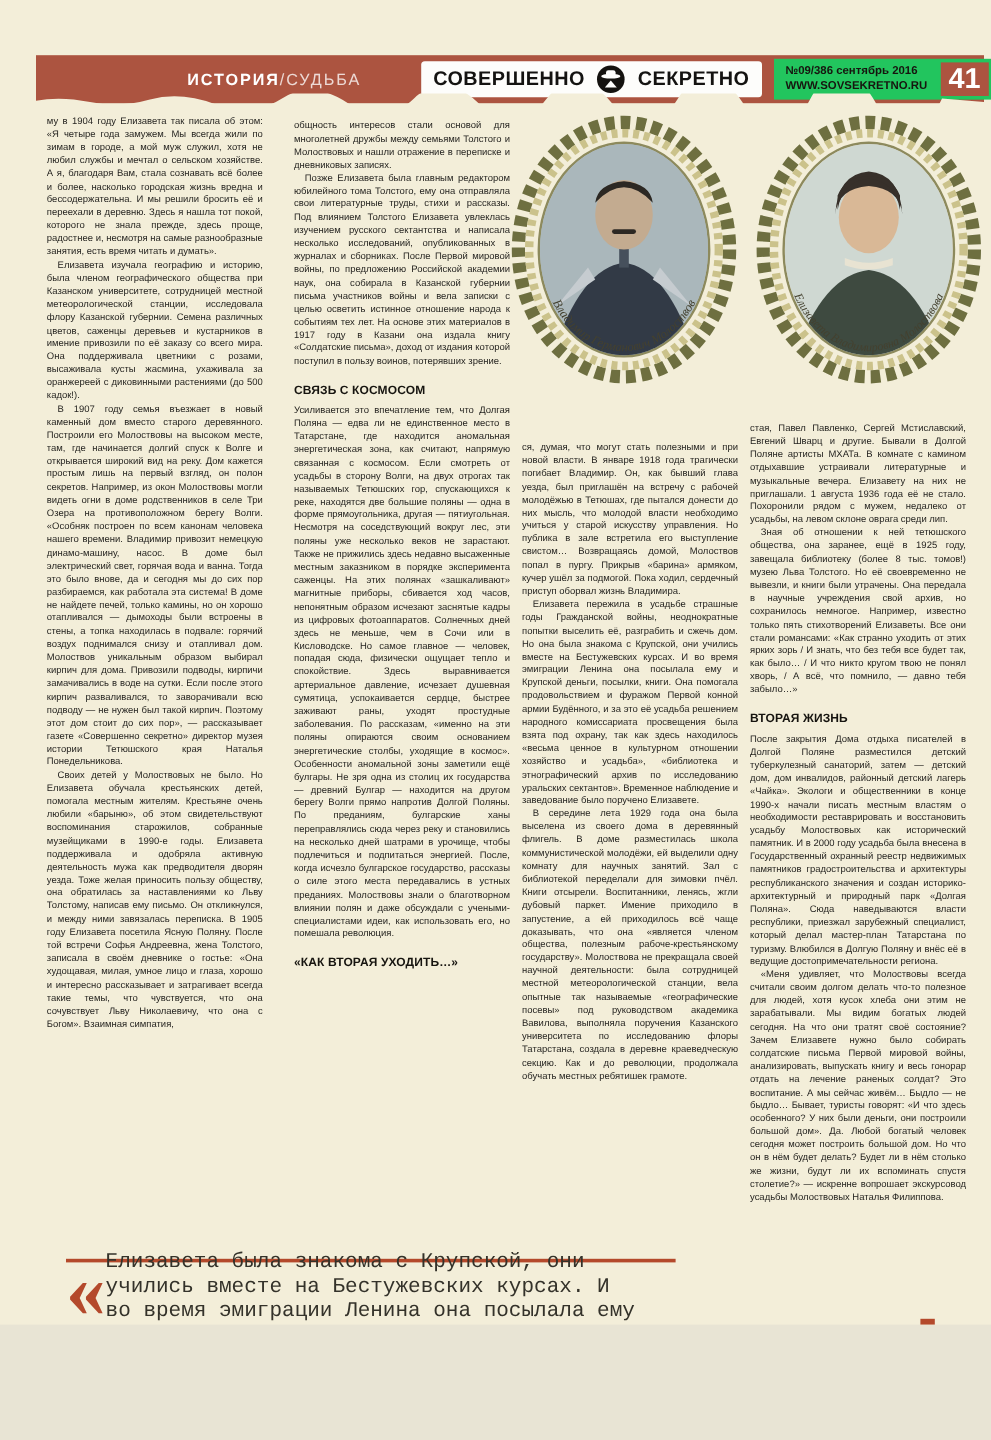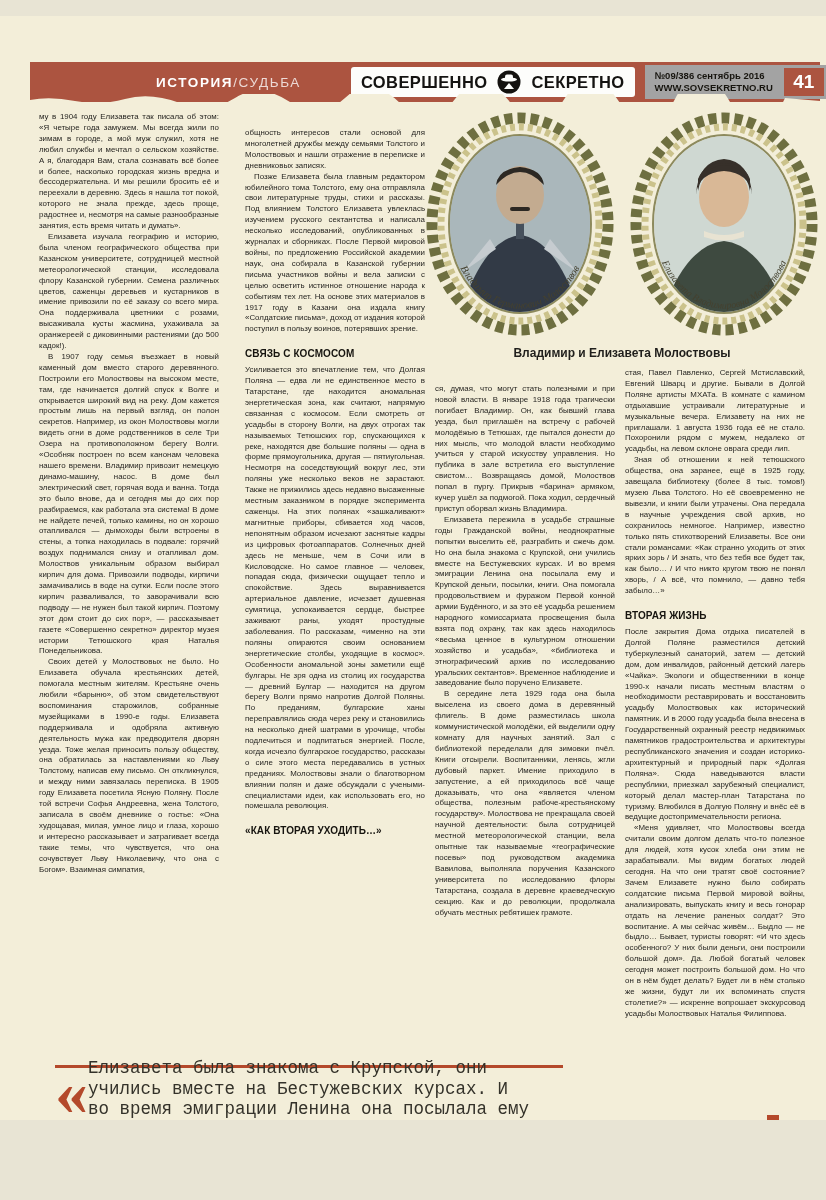--- a/index.html
+++ b/index.html
@@ -1,34 +1,34 @@
 <!DOCTYPE html>
 <html lang="ru"><head>
 <meta charset="utf-8">
 <style>
   * { margin:0; padding:0; box-sizing:border-box; }
   body { background:#e8e4d4; font-family:"Liberation Sans", sans-serif; }
-  .page { position:relative; width:826px; height:1104px; background:#f3eed9; overflow:hidden; margin:16px auto; }
+  .page { position:relative; width:826px; height:1104px; background:#f3eed9; overflow:hidden; margin:0 auto; }
 
   
   .topbar { position:absolute; left:30px; top:46px; width:790px; height:40px;
             background:#ac5440; display:flex; align-items:center; }
   .section-label { margin-left:126px; color:#fff; font-size:13.5px; letter-spacing:1.6px;
                    font-weight:bold; white-space:nowrap; }
   .section-label .sub { font-weight:normal; color:rgba(255,255,255,.78); }
   .logo-box { margin-left:50px; background:#fdfdfb; border-radius:3px; height:30px;
               display:flex; align-items:center; gap:10px; padding:0 10px; }
   .logo-text { font-size:16.5px; font-weight:bold; letter-spacing:.4px; color:#141311;
                font-family:"Liberation Sans", sans-serif; }
   .emblem { width:24px; height:24px; }
-  .issue-wrap { margin-left:10px; background:#a3a3a3; height:34px; display:flex;
+  .issue-wrap { margin-left:10px; background:#22c55e; height:34px; display:flex;
                 align-items:center; padding:3px; gap:4px; }
   .issue-box { padding:0 7px; text-align:left; }
   .issue-box div { font-size:9.5px; font-weight:bold; color:#17150f; line-height:12px; white-space:nowrap; }
-  .pagenum { width:40px; height:28px; background:#ac5440; color:#fff; font-size:19px;
+  .pagenum { width:40px; height:28px; background:#ac5440; color:#fff; font-size:24px;
              font-weight:bold; display:flex; align-items:center; justify-content:center; }
   .torn { position:absolute; left:30px; top:78px; width:790px; height:18px; }
 
   
   .col { position:absolute; overflow:hidden; }
   .body-p { font-size:7.9px; line-height:10.9px; color:#201f1c; text-align:justify;
             text-indent:9px; }
   .body-p.cont { text-indent:0; }
   .col-heading { font-size:10px; font-weight:bold; color:#16140f; margin:13px 0 6px;
                  letter-spacing:.1px; }
@@ -89,21 +89,21 @@
   <svg class="torn" viewBox="0 0 790 18" preserveAspectRatio="none">
     <path d="M0,18 L0,6 Q20,2 45,7 T95,5 T150,9 T205,4 T260,8 T315,4 T370,9 T425,5 T480,8 T535,4 T590,9 T645,5 T700,8 T755,4 L790,7 L790,18 Z" fill="#f3eed9"></path>
   </svg>
 
   <div class="col" style="left:39px;  top:96px;  width:180px; height:950px;">
       <p class="body-p cont">му в 1904 году Елизавета так писала об этом: «Я четыре года замужем. Мы всегда жили по зимам в городе, а мой муж служил, хотя не любил службы и мечтал о сельском хозяйстве. А я, благодаря Вам, стала сознавать всё более и более, насколько городская жизнь вредна и бессодержательна. И мы решили бросить её и переехали в деревню. Здесь я нашла тот покой, которого не знала прежде, здесь проще, радостнее и, несмотря на самые разнообразные занятия, есть время читать и думать».</p>
       <p class="body-p">Елизавета изучала географию и историю, была членом географического общества при Казанском университете, сотрудницей местной метеорологической станции, исследовала флору Казанской губернии. Семена различных цветов, саженцы деревьев и кустарников в имение привозили по её заказу со всего мира. Она поддерживала цветники с розами, высаживала кусты жасмина, ухаживала за оранжереей с диковинными растениями (до 500 кадок!).</p>
       <p class="body-p">В 1907 году семья въезжает в новый каменный дом вместо старого деревянного. Построили его Молоствовы на высоком месте, там, где начинается долгий спуск к Волге и открывается широкий вид на реку. Дом кажется простым лишь на первый взгляд, он полон секретов. Например, из окон Молоствовы могли видеть огни в доме родственников в селе Три Озера на противоположном берегу Волги. «Особняк построен по всем канонам человека нашего времени. Владимир привозит немецкую динамо-машину, насос. В доме был электрический свет, горячая вода и ванна. Тогда это было внове, да и сегодня мы до сих пор разбираемся, как работала эта система! В доме не найдете печей, только камины, но он хорошо отапливался — дымоходы были встроены в стены, а топка находилась в подвале: горячий воздух поднимался снизу и отапливал дом. Молоствов уникальным образом выбирал кирпич для дома. Привозили подводы, кирпичи замачивались в воде на сутки. Если после этого кирпич разваливался, то заворачивали всю подводу — не нужен был такой кирпич. Поэтому этот дом стоит до сих пор», — рассказывает газете «Совершенно секретно» директор музея истории Тетюшского края Наталья Понедельникова.</p>
       <p class="body-p">Своих детей у Молоствовых не было. Но Елизавета обучала крестьянских детей, помогала местным жителям. Крестьяне очень любили «барыню», об этом свидетельствуют воспоминания старожилов, собранные музейщиками в 1990-е годы. Елизавета поддерживала и одобряла активную деятельность мужа как предводителя дворян уезда. Тоже желая приносить пользу обществу, она обратилась за наставлениями ко Льву Толстому, написав ему письмо. Он откликнулся, и между ними завязалась переписка. В 1905 году Елизавета посетила Ясную Поляну. После той встречи Софья Андреевна, жена Толстого, записала в своём дневнике о гостье: «Она худощавая, милая, умное лицо и глаза, хорошо и интересно рассказывает и затрагивает всегда такие темы, что чувствуется, что она сочувствует Льву Николаевичу, что она с Богом». Взаимная симпатия,</p>
     </div>
-  <div class="col" style="left:245px; top:112px;  width:180px; height:950px;">
+  <div class="col" style="left:245px; top:100px;  width:180px; height:950px;">
       <p class="body-p cont">общность интересов стали основой для многолетней дружбы между семьями Толстого и Молоствовых и нашли отражение в переписке и дневниковых записях.</p>
       <p class="body-p">Позже Елизавета была главным редактором юбилейного тома Толстого, ему она отправляла свои литературные труды, стихи и рассказы. Под влиянием Толстого Елизавета увлеклась изучением русского сектантства и написала несколько исследований, опубликованных в журналах и сборниках. После Первой мировой войны, по предложению Российской академии наук, она собирала в Казанской губернии письма участников войны и вела записки с целью осветить истинное отношение народа к событиям тех лет. На основе этих материалов в 1917 году в Казани она издала книгу «Солдатские письма», доход от издания которой поступил в пользу воинов, потерявших зрение.</p>
       <h3 class="col-heading">СВЯЗЬ С КОСМОСОМ</h3>
       <p class="body-p">Усиливается это впечатление тем, что Долгая Поляна — едва ли не единственное место в Татарстане, где находится аномальная энергетическая зона, как считают, напрямую связанная с космосом. Если смотреть от усадьбы в сторону Волги, на двух отрогах так называемых Тетюшских гор, спускающихся к реке, находятся две большие поляны — одна в форме прямоугольника, другая — пятиугольная. Несмотря на соседствующий вокруг лес, эти поляны уже несколько веков не зарастают. Также не прижились здесь недавно высаженные местным заказником в порядке эксперимента саженцы. На этих полянах «зашкаливают» магнитные приборы, сбивается ход часов, непонятным образом исчезают заснятые кадры из цифровых фотоаппаратов. Солнечных дней здесь не меньше, чем в Сочи или в Кисловодске. Но самое главное — человек, попадая сюда, физически ощущает тепло и спокойствие. Здесь выравнивается артериальное давление, исчезает душевная сумятица, успокаивается сердце, быстрее заживают раны, уходят простудные заболевания. По рассказам, «именно на эти поляны опираются своим основанием энергетические столбы, уходящие в космос». Особенности аномальной зоны заметили ещё булгары. Не зря одна из столиц их государства — древний Булгар — находится на другом берегу Волги прямо напротив Долгой Поляны. По преданиям, булгарские ханы переправлялись сюда через реку и становились на несколько дней шатрами в урочище, чтобы подлечиться и подпитаться энергией. После, когда исчезло булгарское государство, рассказы о силе этого места передавались в устных преданиях. Молоствовы знали о благотворном влиянии полян и даже обсуждали с учеными-специалистами идеи, как использовать его, но помешала революция.</p>
       <h3 class="col-heading">«КАК ВТОРАЯ УХОДИТЬ…»</h3>
     </div>
   <div class="col" style="left:435px; top:368px; width:180px; height:694px;">
       <p class="body-p cont">ся, думая, что могут стать полезными и при новой власти. В январе 1918 года трагически погибает Владимир. Он, как бывший глава уезда, был приглашён на встречу с рабочей молодёжью в Тетюшах, где пытался донести до них мысль, что молодой власти необходимо учиться у старой искусству управления. Но публика в зале встретила его выступление свистом… Возвращаясь домой, Молоствов попал в пургу. Прикрыв «барина» армяком, кучер ушёл за подмогой. Пока ходил, сердечный приступ оборвал жизнь Владимира.</p>
       <p class="body-p">Елизавета пережила в усадьбе страшные годы Гражданской войны, неоднократные попытки выселить её, разграбить и сжечь дом. Но она была знакома с Крупской, они учились вместе на Бестужевских курсах. И во время эмиграции Ленина она посылала ему и Крупской деньги, посылки, книги. Она помогала продовольствием и фуражом Первой конной армии Будённого, и за это её усадьба решением народного комиссариата просвещения была взята под охрану, так как здесь находилось «весьма ценное в культурном отношении хозяйство и усадьба», «библиотека и этнографический архив по исследованию уральских сектантов». Временное наблюдение и заведование было поручено Елизавете.</p>
       <p class="body-p">В середине лета 1929 года она была выселена из своего дома в деревянный флигель. В доме разместилась школа коммунистической молодёжи, ей выделили одну комнату для научных занятий. Зал с библиотекой переделали для зимовки пчёл. Книги отсырели. Воспитанники, ленясь, жгли дубовый паркет. Имение приходило в запустение, а ей приходилось всё чаще доказывать, что она «является членом общества, полезным рабоче-крестьянскому государству». Молоствова не прекращала своей научной деятельности: была сотрудницей местной метеорологической станции, вела опытные так называемые «географические посевы» под руководством академика Вавилова, выполняла поручения Казанского университета по исследованию флоры Татарстана, создала в деревне краеведческую секцию. Как и до революции, продолжала обучать местных ребятишек грамоте.</p>
@@ -152,21 +152,20 @@
         <ellipse cx="96" cy="86" rx="25" ry="30" fill="#d9b896"></ellipse>
         <path d="M68,84 Q70,50 96,48 Q122,50 124,84 Q122,62 96,60 Q70,62 68,84 Z" fill="#37302a"></path>
         <path d="M70,80 Q74,56 96,54 Q118,56 122,80 L122,68 Q116,52 96,52 Q76,52 70,68 Z" fill="#37302a"></path>
         <path d="M76,120 Q96,128 116,120 L116,126 Q96,133 76,126 Z" fill="#e8e3d2"></path>
       </g>
       <path id="arcR" d="M 34 152 A 71 89 0 0 0 158 152" fill="none"></path>
       <text font-family="Liberation Serif, serif" font-style="italic" font-size="10" fill="#44412f">
         <textPath href="#arcR" startOffset="50%" text-anchor="middle">Елизавета Владимировна Молоствова</textPath>
       </text>
     </svg>
-    <div class="portrait-caption">Владимир и Елизавета Молоствовы</div>
   </div>
 
   <div class="quote-rule top"></div>
   <div class="quote-rule bottom"></div>
   <div class="guillemet open">«</div>
   <div class="guillemet close">»</div>
   <div class="pull-quote">Елизавета была знакома с Крупской, они учились вместе на Бестужевских курсах. И во время эмиграции Ленина она посылала ему и Крупской деньги, посылки, книги</div>
 
   <div class="end-marker"></div>
   <div class="credit">

